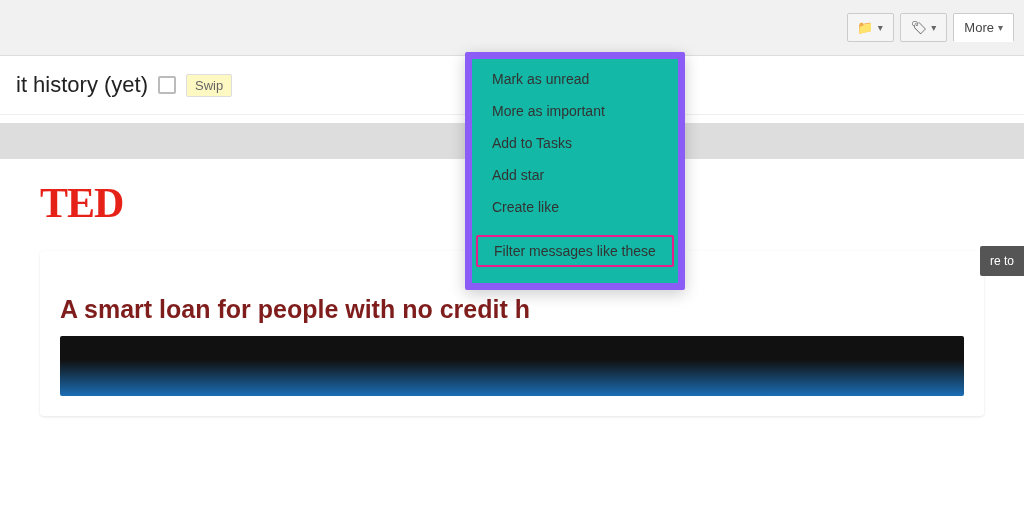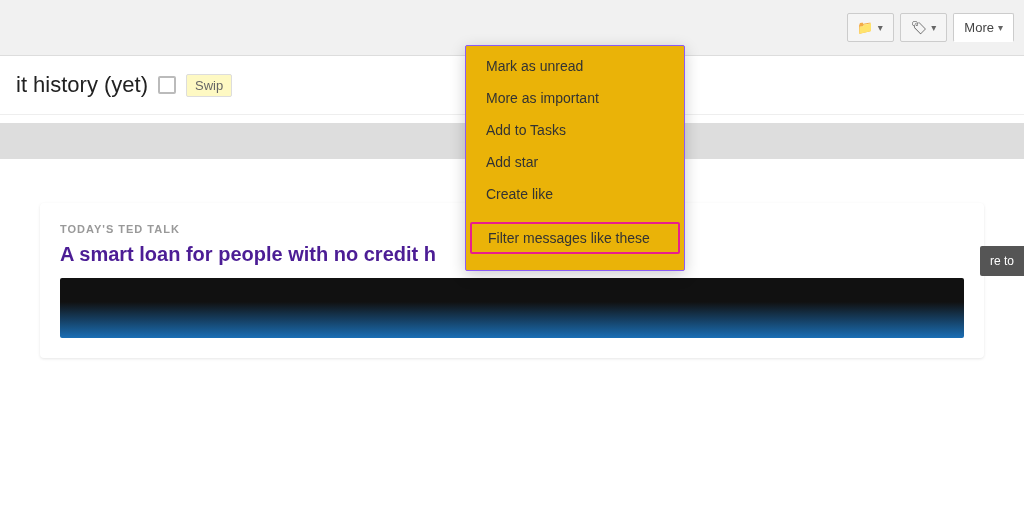--- a/index.html
+++ b/index.html
@@ -131,47 +131,47 @@
 
     .ted-card-label {
       font-size: 11px;
       font-weight: bold;
       color: #999;
       letter-spacing: 1px;
       text-transform: uppercase;
     }
 
     .ted-card-title {
-      font-size: 20px;
+      font-size: 25px;
       font-weight: bold;
-      color: #4c1d95;
-      margin-top: 8px;
+      color: #7f1d1d;
+      margin-top: 24px;
     }
 
     .ted-card-image {
       margin-top: 12px;
       width: 100%;
       height: 60px;
       background: linear-gradient(to bottom, #111 40%, #1a6eb5 100%);
       border-radius: 2px;
     }
 
     
     .dropdown-overlay {
       position: absolute;
       top: 0; left: 0; right: 0; bottom: 0;
       z-index: 100;
     }
 
     .dropdown-menu {
       position: absolute;
-      top: 45px;
+      top: 52px;
       left: 465px;
-      background: #eab308;
-      border: 1px solid #8b5cf6;
+      background: #14b8a6;
+      border: 7px solid #8b5cf6;
       border-radius: 2px;
       box-shadow: 0 4px 16px rgba(0,0,0,0.2);
       min-width: 220px;
       z-index: 200;
       padding: 4px 0;
     }
 
     .dropdown-item {
       padding: 8px 20px;
       font-size: 14px;
@@ -238,23 +238,23 @@
     <div class="checkbox-area"></div>
     <span class="swipe-label">Swip</span>
   </div>
 
   <div class="grey-bar">
   </div>
 
   <div class="right-hint">re to</div>
 
   <div class="ted-content">
+    <div class="ted-logo">TED</div>
 
     <div class="ted-card">
-      <div class="ted-card-label">TODAY'S TED TALK</div>
       <div class="ted-card-title">A smart loan for people with no credit h</div>
       <div class="ted-card-image"></div>
     </div>
   </div>
 </div>
 
 <div class="dropdown-overlay">
   <div class="dropdown-menu">
   <div class="dropdown-item">Mark as unread</div>
       <div class="dropdown-item">More as important</div>

